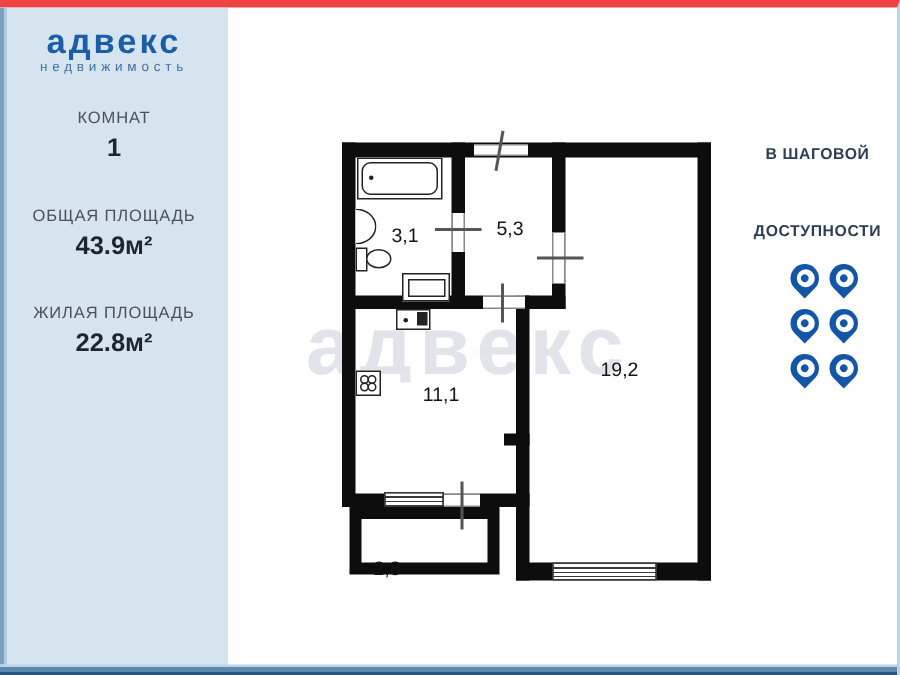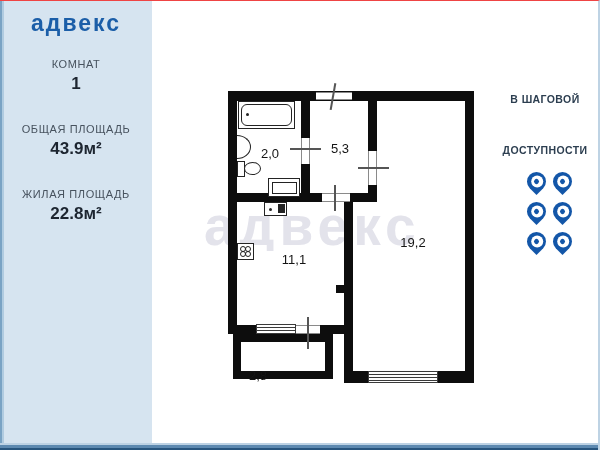--- a/index.html
+++ b/index.html
@@ -1,18 +1,18 @@
 <!DOCTYPE html>
 <html><head>
 <meta charset="utf-8">
 <style>
   html,body{margin:0;padding:0;}
   body{font-family:"Liberation Sans","DejaVu Sans",sans-serif;}
   #stage{position:relative;width:600px;height:450px;background:#ffffff;overflow:hidden;
-         border-top:1px solid #ef4444;border-right:2px solid #bed3e4;box-sizing:border-box;}
+         border-top:5px solid #ef4444;border-right:2px solid #bed3e4;box-sizing:border-box;}
 
   
   .edge-strip{position:absolute;left:0;top:0;bottom:7px;width:6px;
     background:linear-gradient(to right,#7aa3c4 0,#7aa3c4 2.5px,#b0cbe0 2.5px,#b0cbe0 4.5px,#d6e4f0 4.5px);}
   .bottom-bar{position:absolute;left:0;right:0;bottom:0;height:7px;
     background:linear-gradient(to bottom,#bdd2e4 0,#bdd2e4 2px,#5d89b0 2px,#5d89b0 5px,#27547d 5px,#27547d 7px);}
 
   
   .sidebar{position:absolute;left:0;top:0;width:152px;height:443px;background:#d6e4f0;}
   .logo{padding-top:11px;text-align:center;}
@@ -60,20 +60,21 @@
   .z3{z-index:3;}
 </style>
 </head>
 <body>
 
 <div id="stage">
 
   <div class="sidebar">
     <div class="logo">
       <div class="logo-title">адвекс</div>
+      <div class="logo-sub">недвижимость</div>
     </div>
     <div class="stats">
       <div class="stat">
         <div class="stat-label">КОМНАТ</div>
         <div class="stat-value">1</div>
       </div>
       <div class="stat">
       </div>
       <div class="stat">
         <div class="stat-label">ОБЩАЯ ПЛОЩАДЬ</div>
@@ -166,21 +167,21 @@
       <div style="position:absolute;right:1px;top:1px;width:7px;height:9px;background:#232323;"></div>
       <div style="position:absolute;left:4px;top:5px;width:3px;height:3px;background:#232323;border-radius:50%;"></div>
     </div>
     <div class="fix" style="left:9px;top:152px;width:17px;height:17px;">
       <div style="position:absolute;left:2px;top:2px;width:4px;height:4px;border:1px solid #232323;border-radius:50%;"></div>
       <div style="position:absolute;right:2px;top:2px;width:4px;height:4px;border:1px solid #232323;border-radius:50%;"></div>
       <div style="position:absolute;left:2px;bottom:2px;width:4px;height:4px;border:1px solid #232323;border-radius:50%;"></div>
       <div style="position:absolute;right:2px;bottom:2px;width:4px;height:4px;border:1px solid #232323;border-radius:50%;"></div>
     </div>
 
-    <div class="room-label" style="left:42px;top:62px;">2,0</div>
+    <div class="room-label" style="left:42px;top:62px;">3,1</div>
     <div class="room-label" style="left:112px;top:57px;">5,3</div>
     <div class="room-label" style="left:66px;top:168px;">11,1</div>
     <div class="room-label" style="left:185px;top:151px;">19,2</div>
     <div class="room-label" style="left:30px;top:284px;">2,8</div>
   </div>
 
   <div class="bottom-bar"></div>
 </div>
 
 </body></html>

